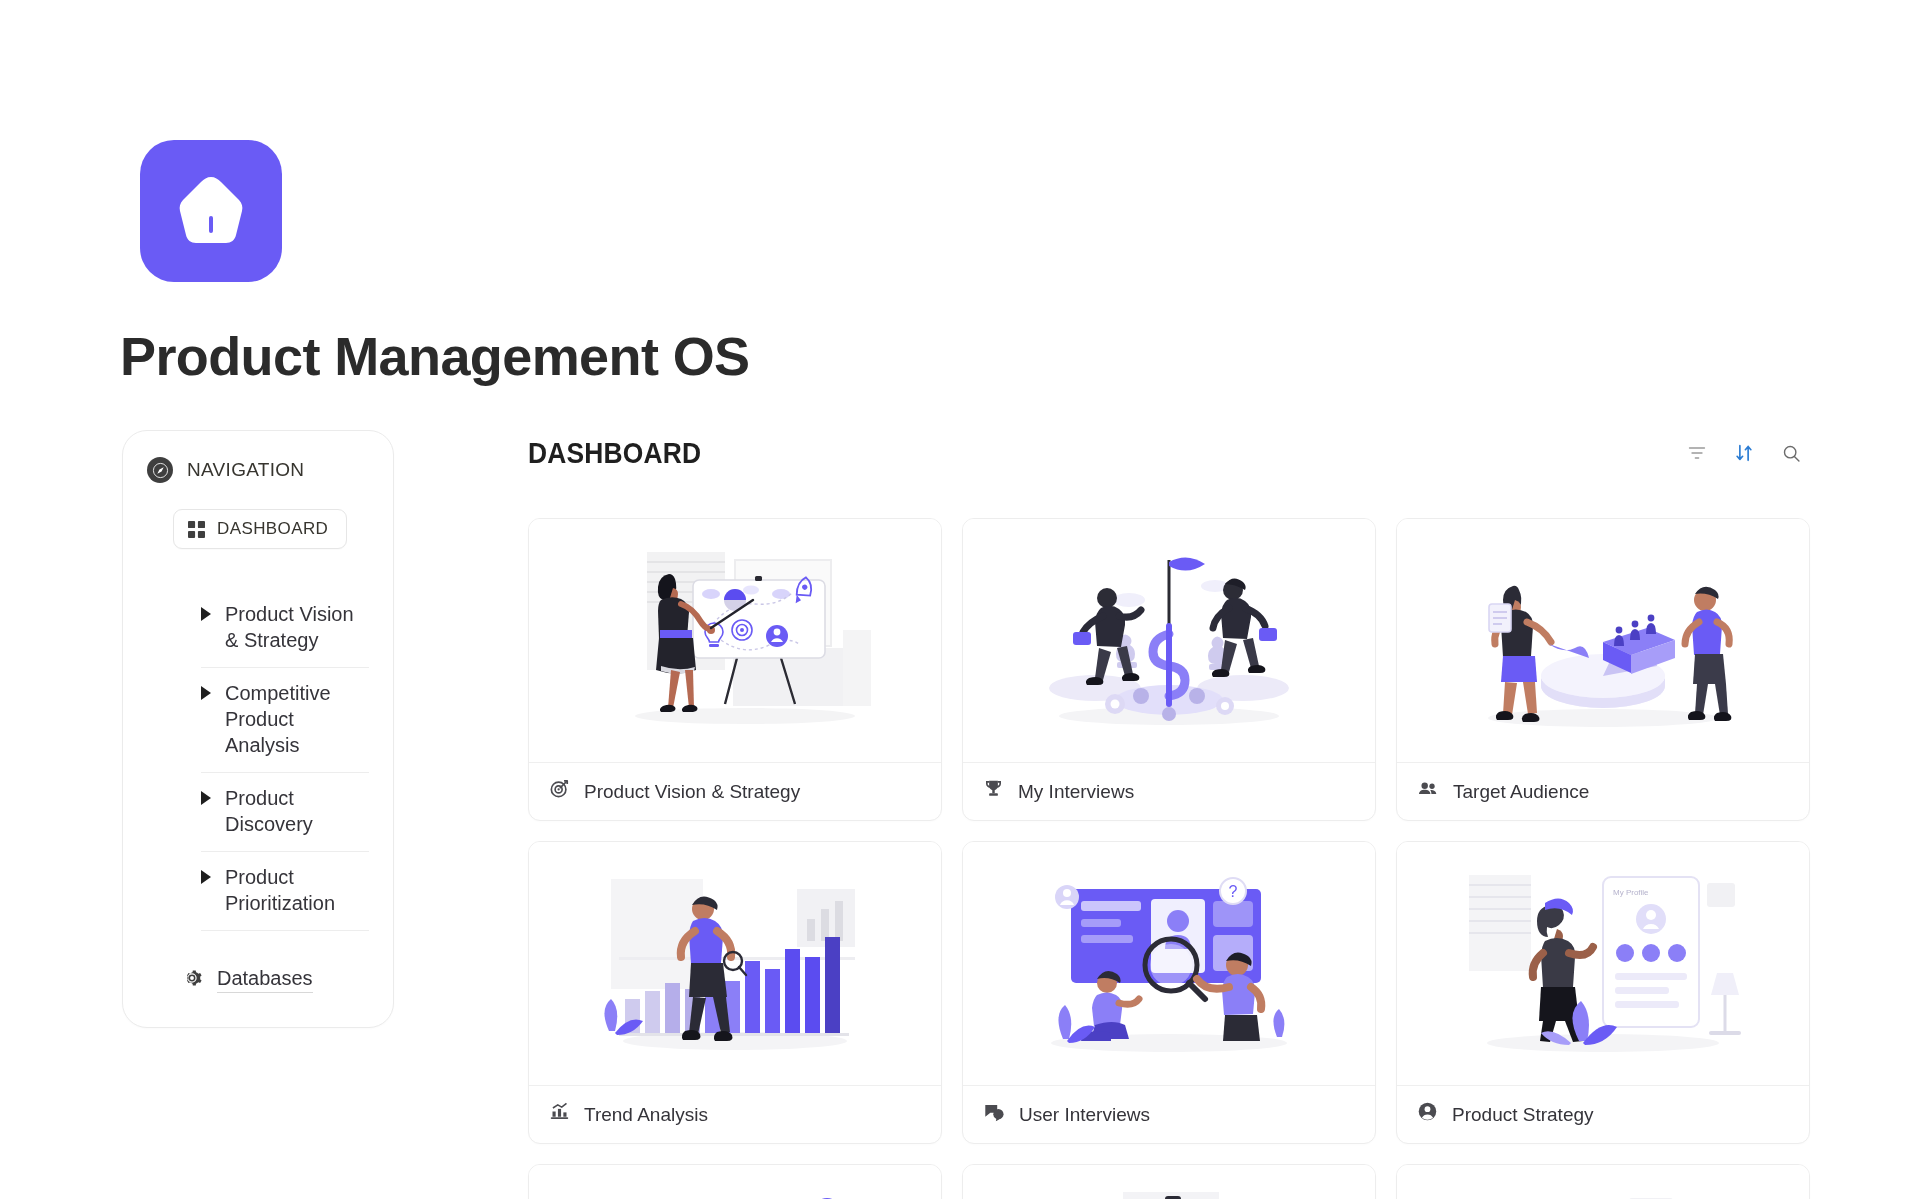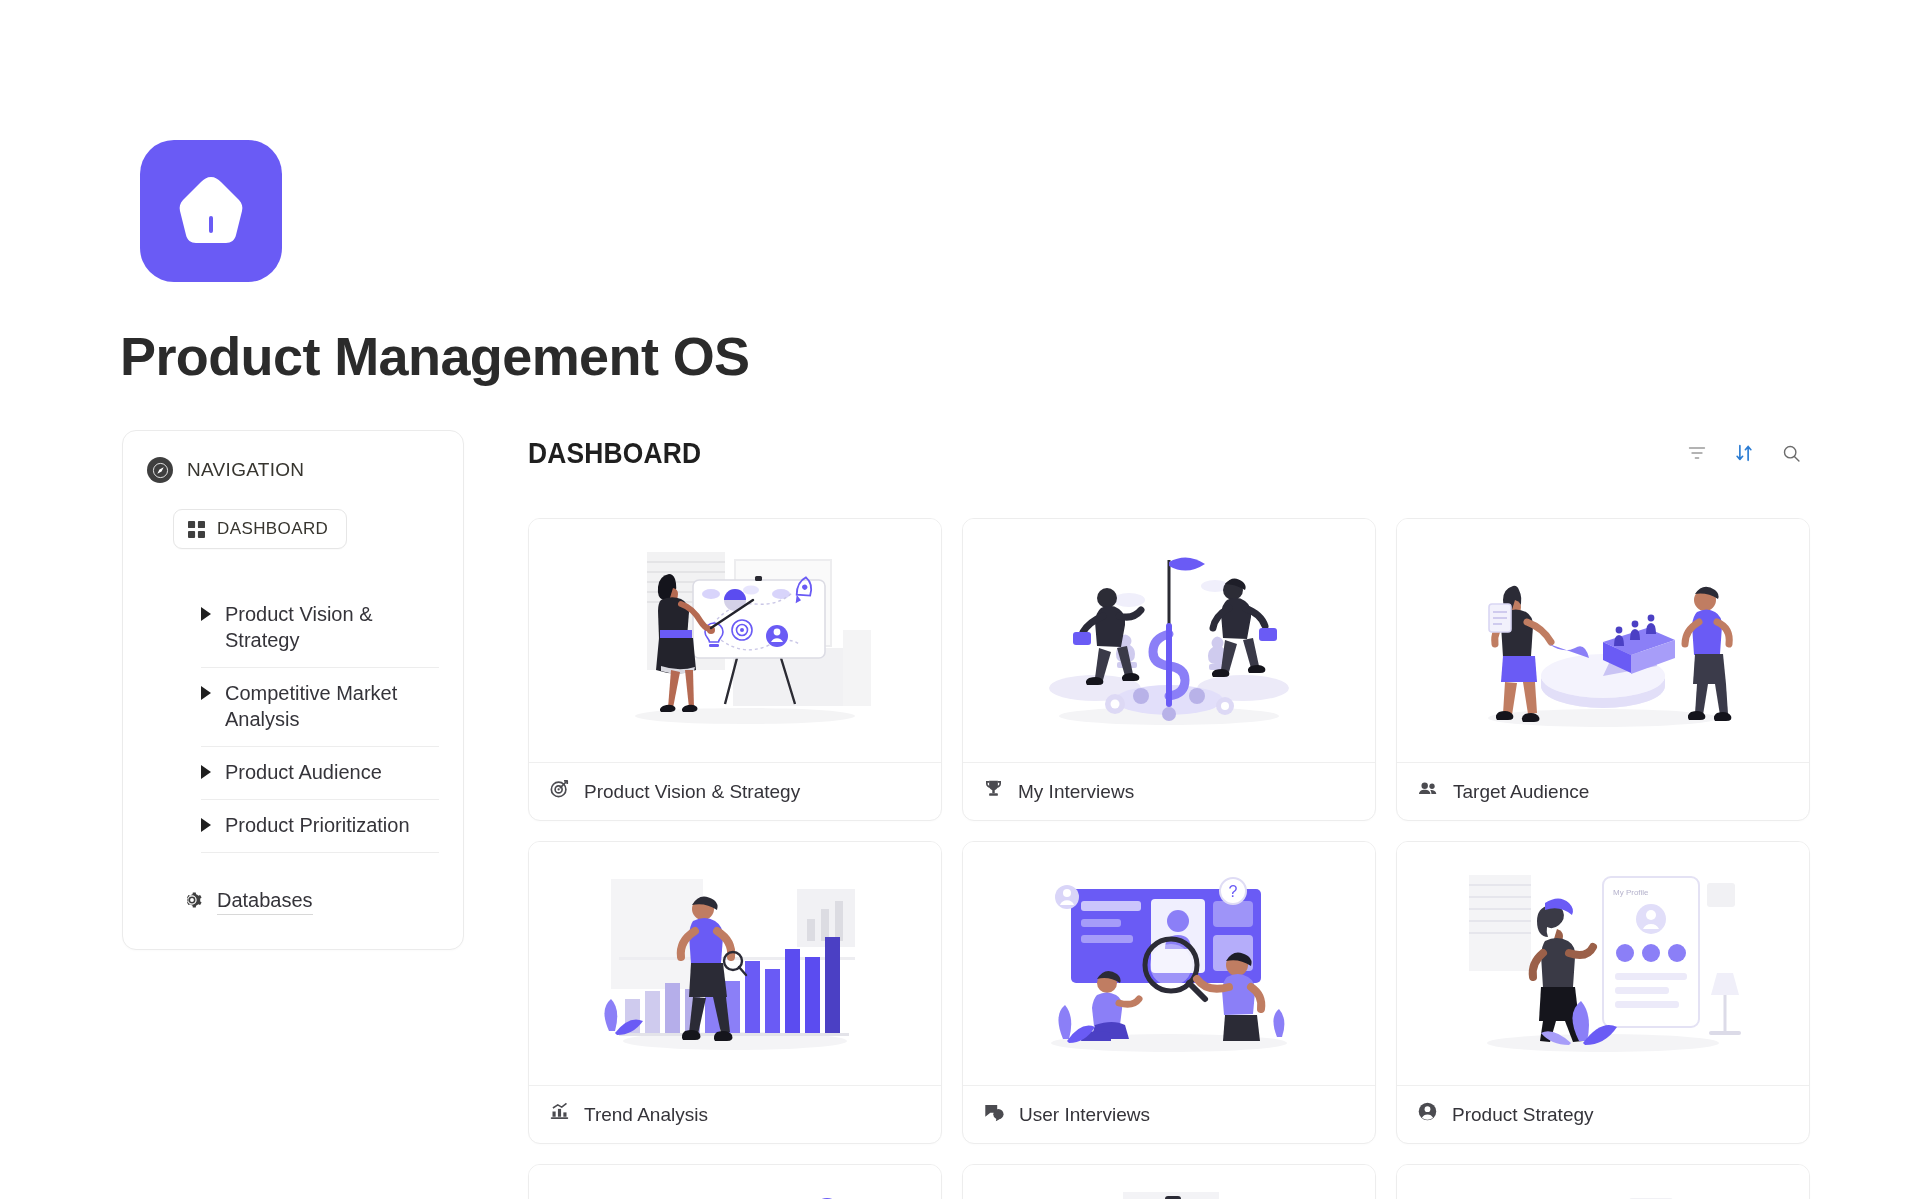--- a/index.html
+++ b/index.html
@@ -26,24 +26,24 @@
   .page-title {
     position: absolute; left: 120px; top: 325px;
     font-size: 54px; font-weight: 700; letter-spacing: -0.6px;
     color: #2b2b2b; white-space: nowrap;
     font-family: "Liberation Sans", sans-serif;
   }
 
   
   .sidebar {
     position: absolute; left: 122px; top: 430px;
-    width: 342px; 
+    width: 272px; 
     background: #ffffff;
     border: 1px solid #ebebeb;
-    border-radius: 14px;
+    border-radius: 25px;
     padding: 26px 24px 34px 24px;
     box-shadow: 0 1px 2px rgba(0,0,0,0.02);
   }
   .nav-head { display: flex; align-items: center; gap: 14px; margin-bottom: 26px; }
   .nav-head .compass {
     width: 26px; height: 26px; border-radius: 50%;
     background: #3f3f3f; display:flex; align-items:center; justify-content:center;
     flex: 0 0 auto;
   }
   .nav-head-label { font-size: 19px; color: #37352f; letter-spacing: 0.3px; }
@@ -160,25 +160,25 @@
       <span>DASHBOARD</span>
     </div>
 
     <div class="nav-list">
       <div class="nav-item">
         <span class="tri"></span>
         <span class="nav-item-label">Product Vision &amp; Strategy</span>
       </div>
       <div class="nav-item">
         <span class="tri"></span>
-        <span class="nav-item-label">Competitive Market Analysis</span>
+        <span class="nav-item-label">Competitive Product Analysis</span>
       </div>
       <div class="nav-item">
         <span class="tri"></span>
-        <span class="nav-item-label">Product Audience</span>
+        <span class="nav-item-label">Product Discovery</span>
       </div>
       <div class="nav-item">
         <span class="tri"></span>
         <span class="nav-item-label">Product Prioritization</span>
       </div>
     </div>
 
     <div class="db-row">
       <span>
         <svg width="22" height="22" viewBox="0 0 24 24">

